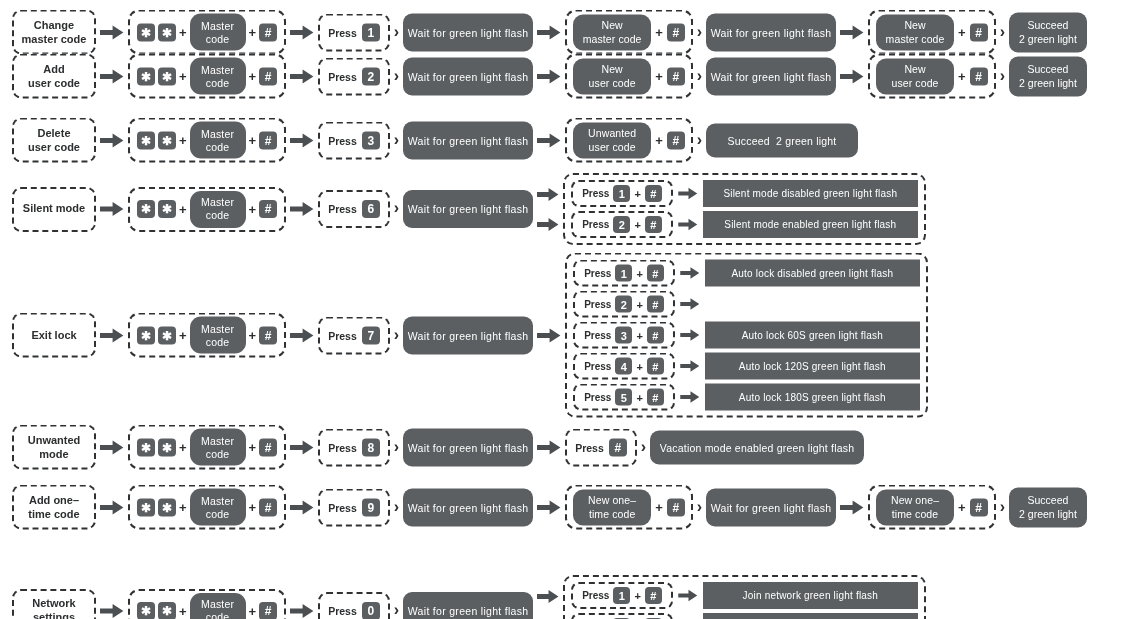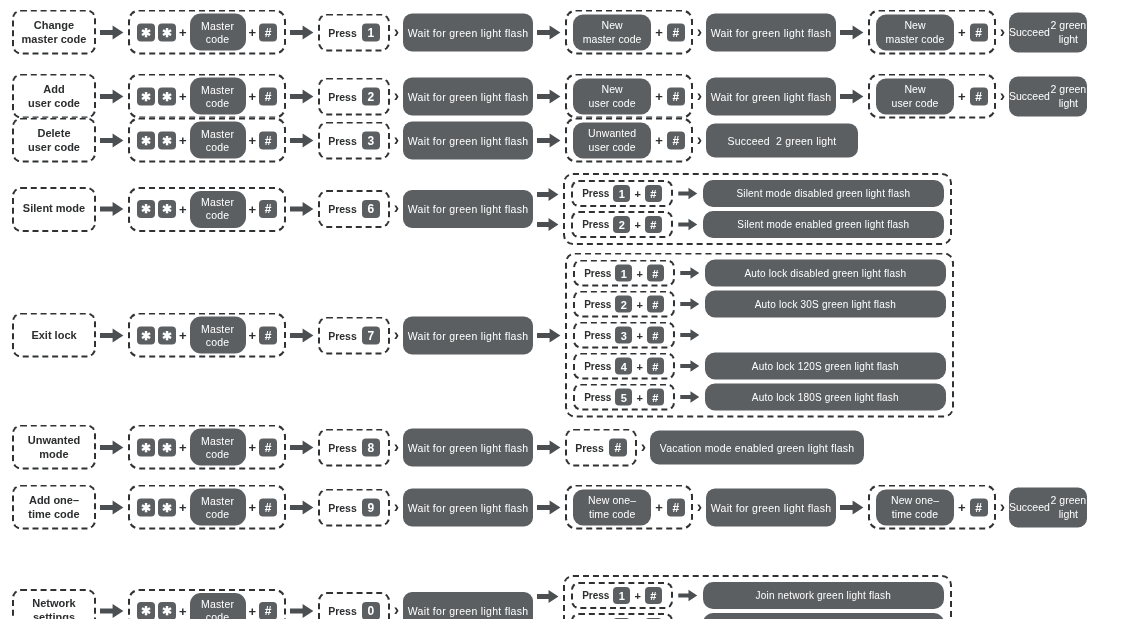--- a/index.html
+++ b/index.html
@@ -23,30 +23,30 @@
     justify-content:center;font-weight:700;flex:none;}
   .k18{width:18px;height:18px;font-size:12px;}
   .k17{width:17px;height:17px;font-size:11px;}
   .plus{font-weight:700;color:var(--ink);font-size:13px;flex:none;}
   .plus.sm{font-size:11px;}
   .press{height:38px;padding:0 8px;gap:5px;}
   .press-lbl{font-weight:700;font-size:10.5px;color:var(--ink);flex:none;}
   .wait{width:130px;height:38px;font-size:10.5px;letter-spacing:.3px;}
   .codebox{height:45px;padding:0 6px;gap:4px;border-radius:11px;}
   .code2{width:78px;height:36px;border-radius:10px;flex-direction:column;font-size:10.5px;line-height:1.25;letter-spacing:.1px;}
-  .succeed{width:78px;height:40px;font-size:10.5px;line-height:1.25;}
+  .succeed{width:78px;height:40px;flex-direction:column;font-size:10.5px;line-height:1.25;}
   .result{height:34px;font-size:10.5px;padding:8px 14px;letter-spacing:.2px;white-space:pre;}
   .chev{color:var(--ink);font-weight:700;font-size:16px;flex:none;line-height:1;margin-top:-2px;}
   .arrow-icon{display:block;flex:none;}
   .arrow2{display:flex;flex-direction:column;gap:15px;flex:none;}
   .branches{flex-direction:column;align-items:stretch;gap:4px;padding:5px 6px;border-radius:10px;}
   .branchrow{display:flex;align-items:center;gap:5px;}
   .opt{height:27px;padding:0 9px;gap:4px;border-radius:8px;}
   .opt .press-lbl{font-size:10px;}
-  .bresult{width:241px;height:27px;font-size:10px;border-radius:10px;letter-spacing:.2px;text-align:center;}
+  .bresult{width:215px;height:27px;font-size:10px;border-radius:0;letter-spacing:.2px;text-align:center;}
 </style>
 </head>
 <body>
 
 <div class="canvas" id="diagram">
   <div class="row" style="top:32px">
       <div class="box-dashed label">
         <span class="lbl-line">Change</span>
         <span class="lbl-line">master code</span>
       </div>
@@ -96,21 +96,21 @@
         </div>
         <span class="plus">+</span>
         <span class="key k18">#</span>
       </div>
       <span class="chev">›</span>
       <div class="darkbox succeed">
         <span>Succeed</span>
         <span>2 green light</span>
       </div>
     </div>
-  <div class="row" style="top:96px">
+  <div class="row" style="top:76px">
       <div class="box-dashed label">
         <span class="lbl-line">Add</span>
         <span class="lbl-line">user code</span>
       </div>
       <svg width="24" height="16" viewBox="0 0 24 16" class="arrow-icon">
         <path d="M0 5.4 L12.6 5.4 L12.6 1 L23.4 8 L12.6 15 L12.6 10.6 L0 10.6 Z" fill="var(--arrow)"></path>
       </svg>
       <div class="box-dashed keygroup">
         <span class="key k18">✱</span>
         <span class="key k18">✱</span>
@@ -311,32 +311,32 @@
         <div class="branchrow">
           <div class="box-dashed opt">
             <span class="press-lbl">Press</span>
             <span class="key k17">2</span>
             <span class="plus sm">+</span>
             <span class="key k17">#</span>
           </div>
           <svg width="20" height="13" viewBox="0 0 24 16" class="arrow-icon">
             <path d="M0 5.4 L12.6 5.4 L12.6 1 L23.4 8 L12.6 15 L12.6 10.6 L0 10.6 Z" fill="var(--arrow)"></path>
           </svg>
-          <div class="darkbox bresult">Auto lock 30S green light flash</div>
         </div>
         <div class="branchrow">
           <div class="box-dashed opt">
             <span class="press-lbl">Press</span>
             <span class="key k17">3</span>
             <span class="plus sm">+</span>
             <span class="key k17">#</span>
           </div>
           <svg width="20" height="13" viewBox="0 0 24 16" class="arrow-icon">
             <path d="M0 5.4 L12.6 5.4 L12.6 1 L23.4 8 L12.6 15 L12.6 10.6 L0 10.6 Z" fill="var(--arrow)"></path>
           </svg>
+          <div class="darkbox bresult">Auto lock 60S green light flash</div>
         </div>
         <div class="branchrow">
           <div class="box-dashed opt">
             <span class="press-lbl">Press</span>
             <span class="key k17">4</span>
             <span class="plus sm">+</span>
             <span class="key k17">#</span>
           </div>
           <svg width="20" height="13" viewBox="0 0 24 16" class="arrow-icon">
             <path d="M0 5.4 L12.6 5.4 L12.6 1 L23.4 8 L12.6 15 L12.6 10.6 L0 10.6 Z" fill="var(--arrow)"></path>

